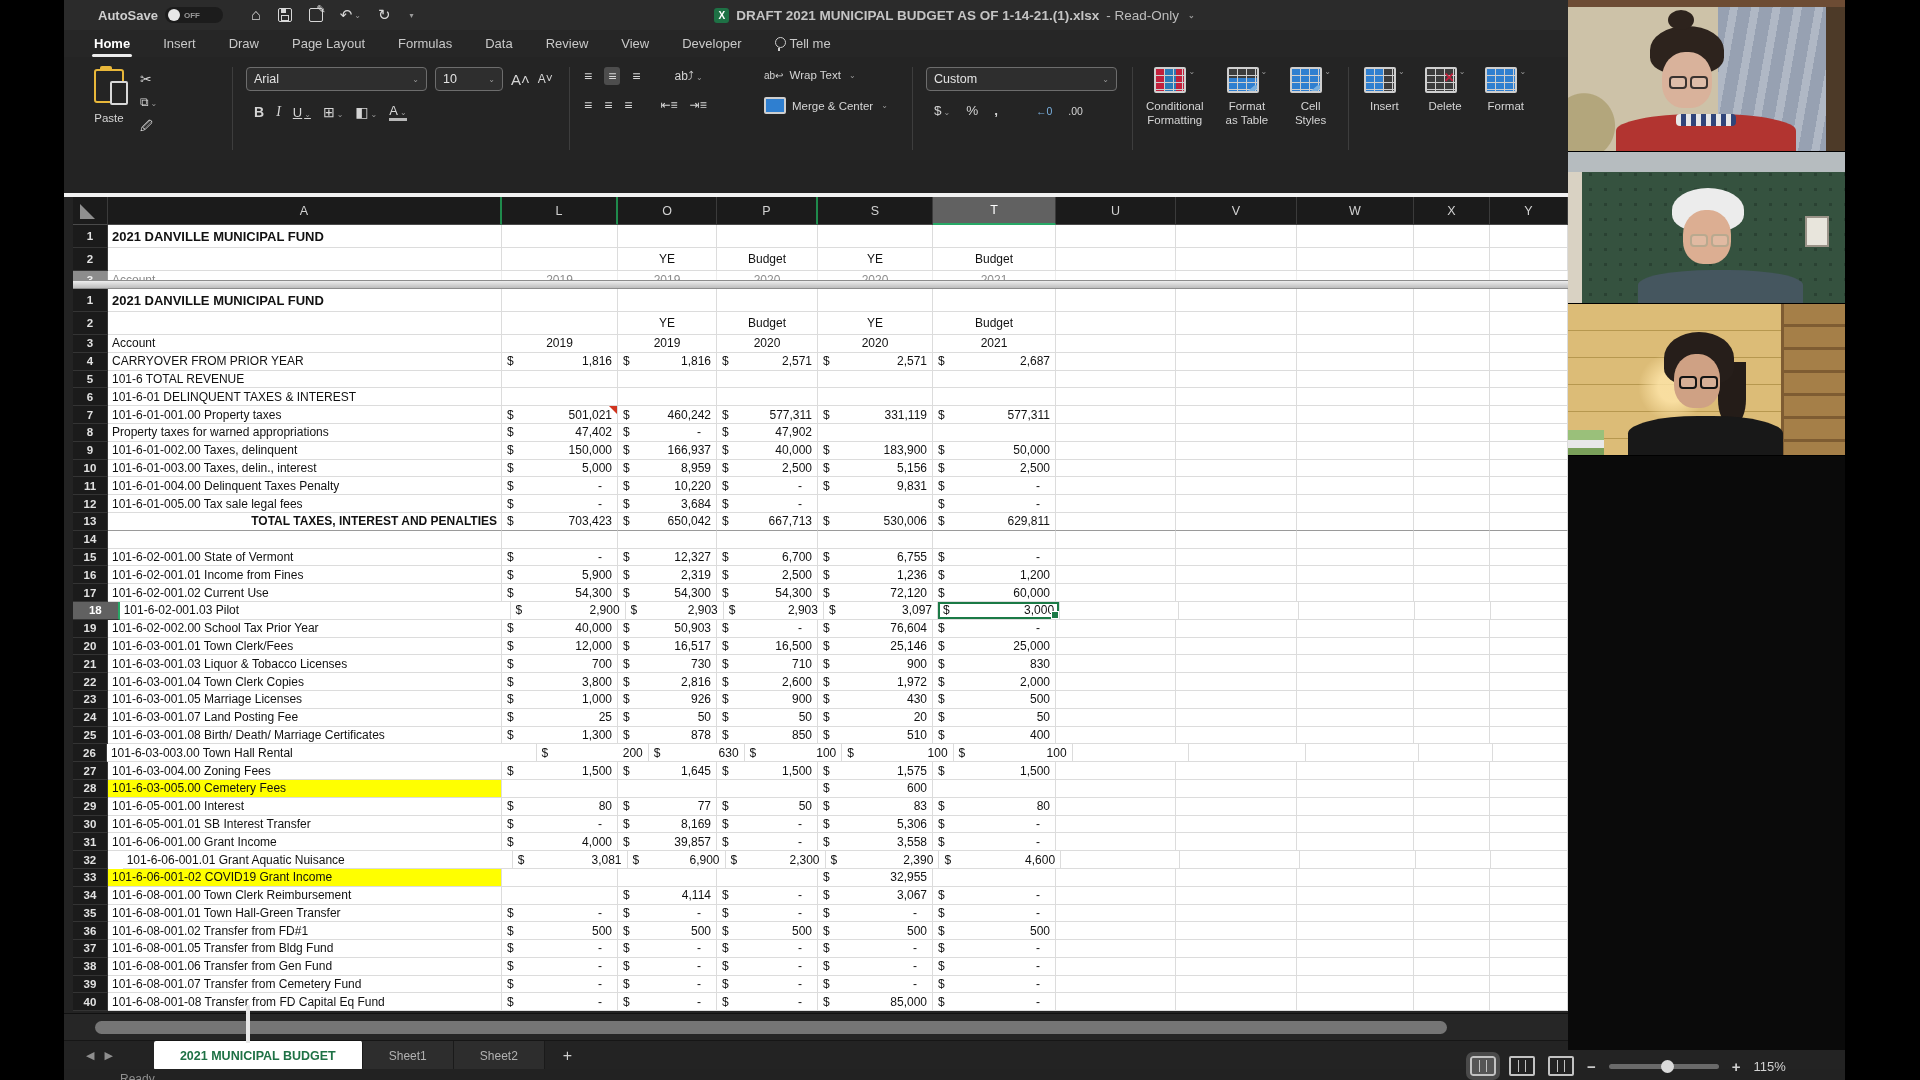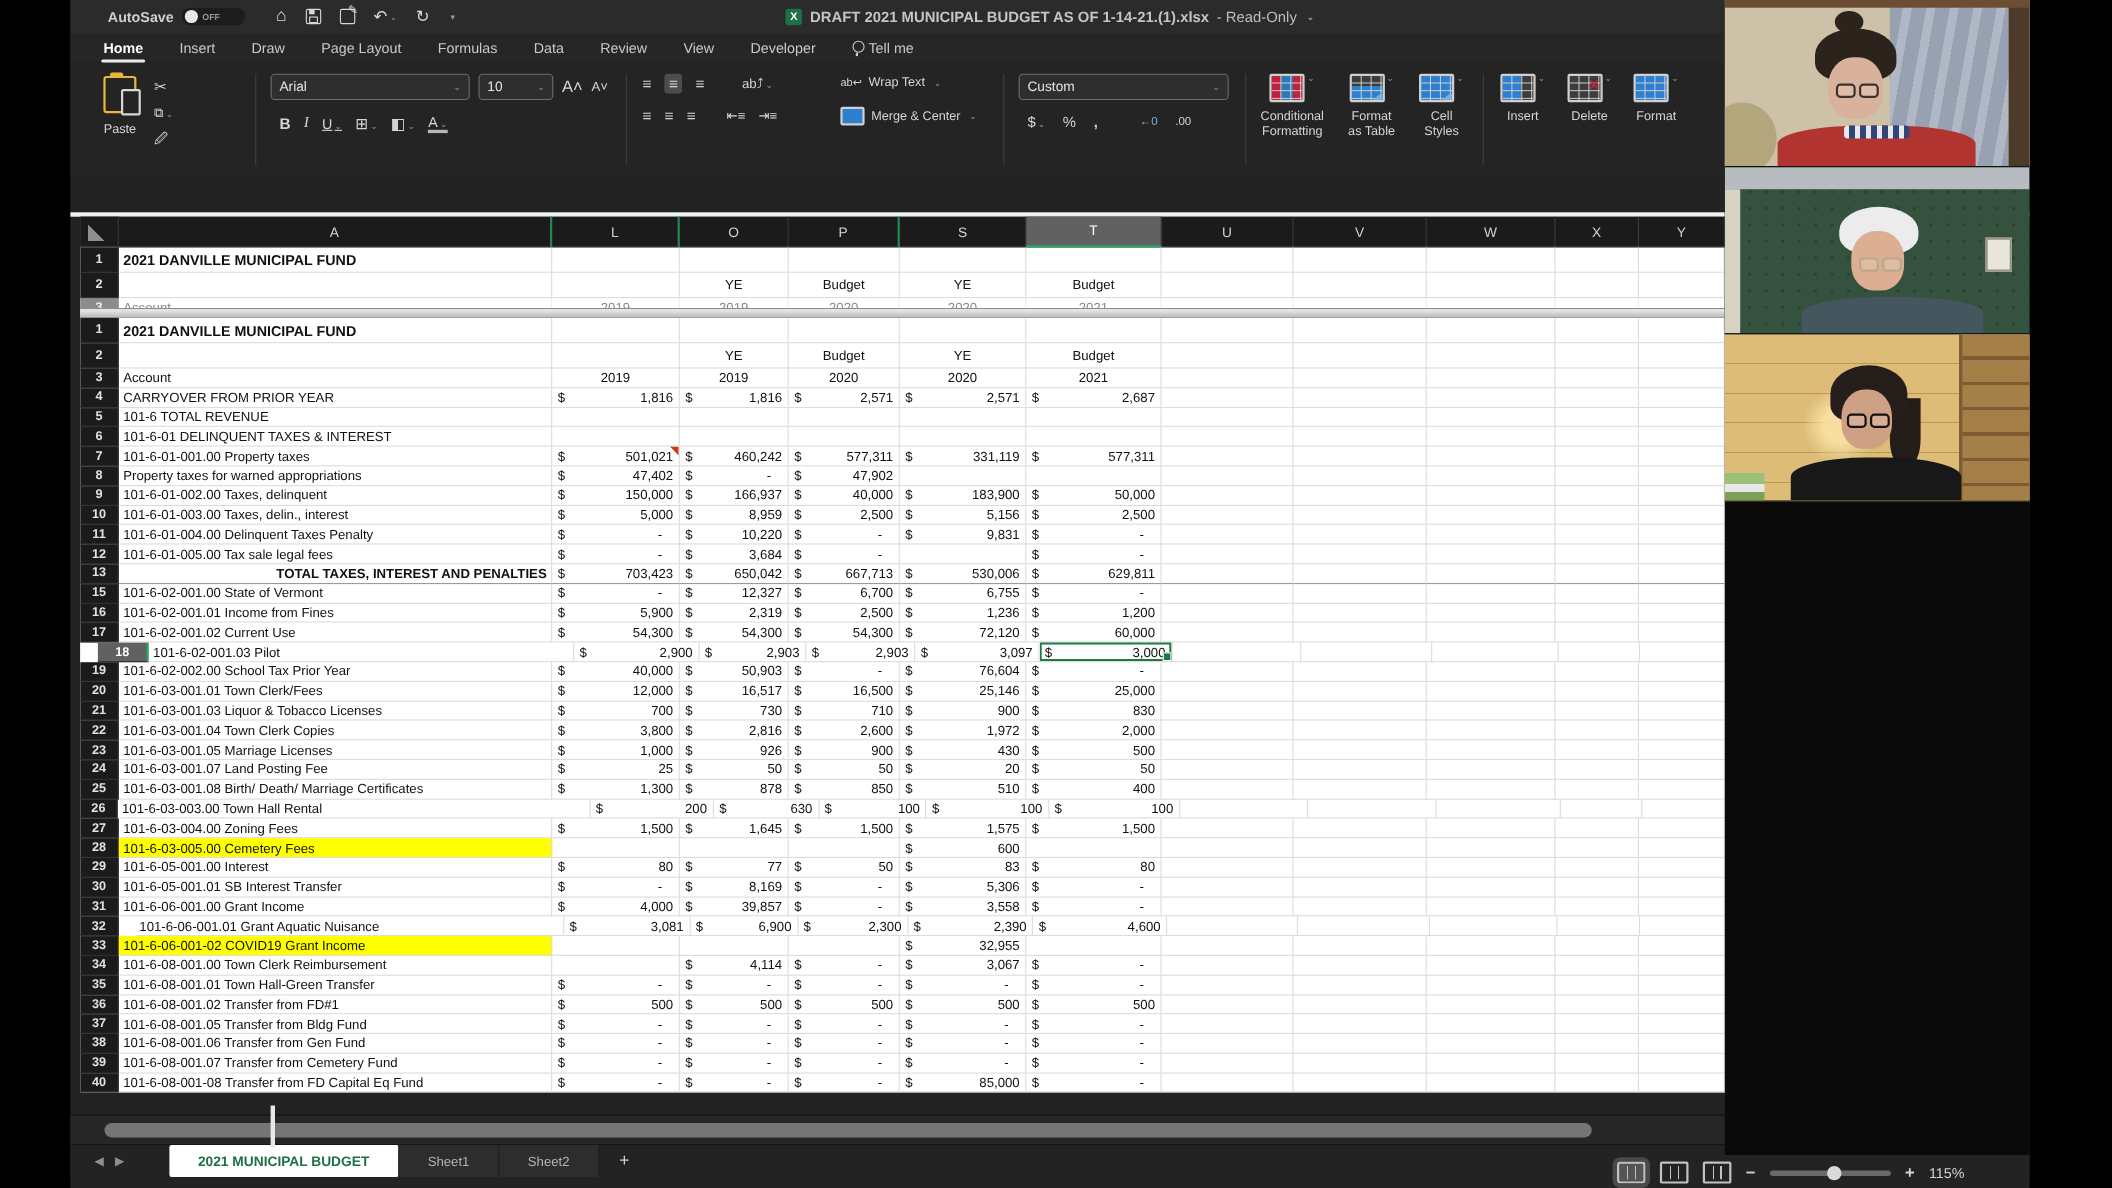--- a/index.html
+++ b/index.html
@@ -716,20 +716,34 @@
           <span class="d">$</span>
           <span class="v">629,811</span>
         </div>
         <div class="cell" style="width: 120px;"></div>
         <div class="cell" style="width: 121px;"></div>
         <div class="cell" style="width: 117px;"></div>
         <div class="cell" style="width: 76px;"></div>
         <div class="cell" style="width: 78px;"></div>
       </div>
       <div class="row" style="height: 17.8px;">
+        <div class="rh" style="width: 35px;">14</div>
+        <div class="cell acell" style="width: 394px;"></div>
+        <div class="cell" style="width: 116px;"></div>
+        <div class="cell" style="width: 99px;"></div>
+        <div class="cell" style="width: 101px;"></div>
+        <div class="cell" style="width: 115px;"></div>
+        <div class="cell" style="width: 123px;"></div>
+        <div class="cell" style="width: 120px;"></div>
+        <div class="cell" style="width: 121px;"></div>
+        <div class="cell" style="width: 117px;"></div>
+        <div class="cell" style="width: 76px;"></div>
+        <div class="cell" style="width: 78px;"></div>
+      </div>
+      <div class="row" style="height: 17.8px;">
         <div class="rh" style="width: 35px;">15</div>
         <div class="cell acell" style="width: 394px;">101-6-02-001.00 State of Vermont</div>
         <div class="cell money" style="width: 116px;">
           <span class="d">$</span>
           <span class="v dash">-</span>
         </div>
         <div class="cell money" style="width: 99px;">
           <span class="d">$</span>
           <span class="v">12,327</span>
         </div>
@@ -803,21 +817,21 @@
           <span class="d">$</span>
           <span class="v">60,000</span>
         </div>
         <div class="cell" style="width: 120px;"></div>
         <div class="cell" style="width: 121px;"></div>
         <div class="cell" style="width: 117px;"></div>
         <div class="cell" style="width: 76px;"></div>
         <div class="cell" style="width: 78px;"></div>
       </div>
       <div class="row" style="height: 17.8px;">
-        <div class="rh selrh" style="width: 47px; margin-left: 16px;">18</div>
+        <div class="rh selrh" style="width: 47px;">18</div>
         <div class="cell acell" style="width: 394px;">101-6-02-001.03 Pilot</div>
         <div class="cell money" style="width: 116px;">
           <span class="d">$</span>
           <span class="v">2,900</span>
         </div>
         <div class="cell money" style="width: 99px;">
           <span class="d">$</span>
           <span class="v">2,903</span>
         </div>
         <div class="cell money" style="width: 101px;">
@@ -1456,20 +1470,23 @@
   </div>
 
   <div class="sheetbar">
     <span class="navarr">◀▶</span>
     <div class="stab active" style="margin-left:31px;">2021 MUNICIPAL BUDGET</div>
     <div class="stab">Sheet1</div>
     <div class="stab">Sheet2</div>
     <div class="addsheet">+</div>
   </div>
 
+  <div class="statusbar">
+    <span class="ready">Ready</span>
+  </div>
 </div>
 
 <div class="bottomright">
   <span class="vicon sel"></span>
   <span class="vicon"></span>
   <span class="vicon"></span>
   <span class="zminus">−</span>
   <span class="ztrack">
       <span class="zknob"></span>
     </span>

